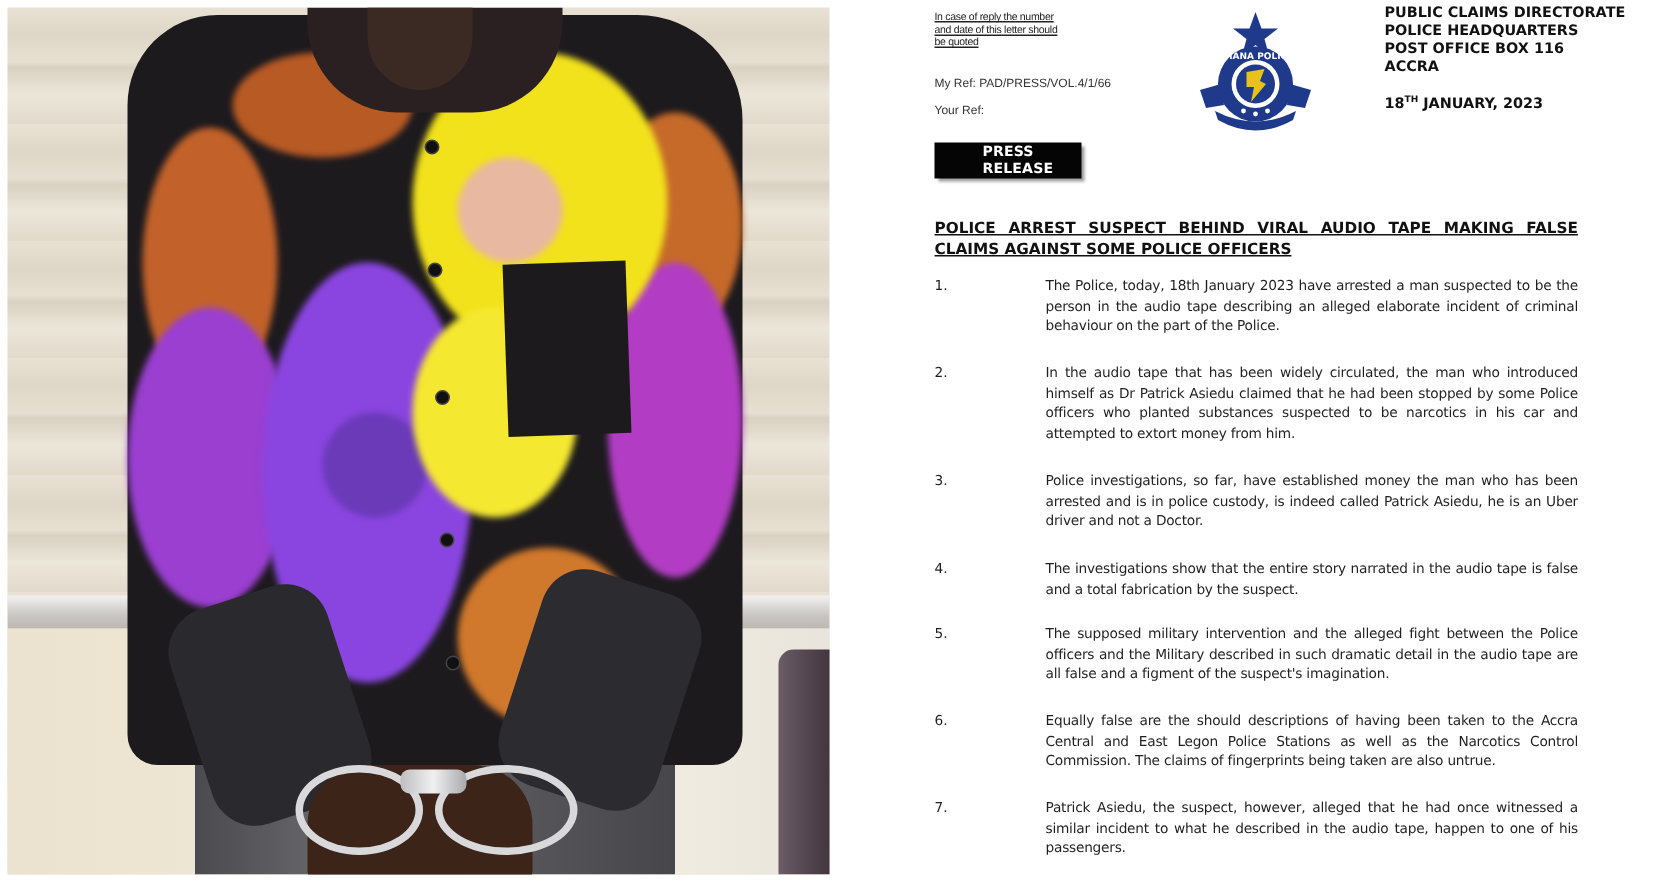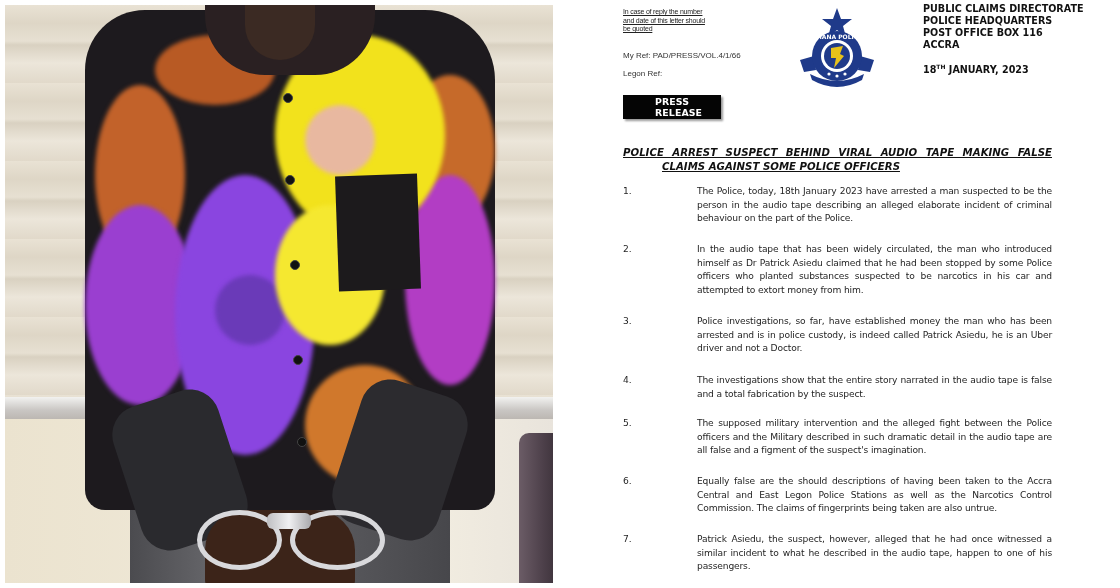--- a/index.html
+++ b/index.html
@@ -74,23 +74,23 @@
       font-family: "DejaVu Sans", sans-serif; font-weight: bold; font-size: 9.6px; color: #111; white-space: nowrap; }
     .date sup { font-size: 6px; vertical-align: 4px; }
 
     .press-badge { position: absolute; left: 63px; top: 95px; width: 98px; height: 24px;
       background: #050505; color: #fff; box-shadow: 2px 2px 2px #9a9a9a;
       font-family: "DejaVu Sans", sans-serif; font-weight: bold; font-size: 9.4px;
       display: flex; align-items: center; justify-content: center; letter-spacing: 0.1px; padding-left: 32px; }
 
     .headline { position: absolute; left: 63px; top: 146px; width: 429px;
       font-family: "DejaVu Sans", sans-serif; font-weight: bold; font-size: 10.2px; line-height: 14px;
-      text-decoration: underline; text-align: justify; text-align-last: left; color: #111; font-style: italic; }
+      text-decoration: underline; text-align: justify; text-align-last: left; color: #111; }
     .headline .l1 { display: block; text-align: justify; text-align-last: justify; }
-    .headline .l2 { display: block; margin-left: 39px; }
+    .headline .l2 { display: block; }
 
     .para { position: absolute; left: 63px; width: 429px; display: flex;
       font-family: "DejaVu Sans", sans-serif; font-size: 9.15px; line-height: 13.6px; color: #1f1f1f; }
     .para .num { width: 34px; flex: 0 0 34px; }
     .para .txt { flex: 1; text-align: justify; letter-spacing: -0.15px; margin-left: 40px; }
   </style>
 </head>
 <body>
 
 <div class="photo">
@@ -123,21 +123,21 @@
   <div class="hands"></div>
   <div class="cuff cuff-l"></div>
   <div class="cuff cuff-r"></div>
   <div class="chain"></div>
 </div>
 
 <div class="doc">
 
   <div class="reply-note">In case of reply the number and date of this letter should be quoted</div>
   <div class="myref">My Ref: PAD/PRESS/VOL.4/1/66</div>
-  <div class="yourref">Legon Ref:</div>
+  <div class="yourref">Your Ref:</div>
 
   <div class="crest">
     <svg width="82" height="86" viewBox="0 0 82 86">
 
       <polygon points="41,2 45,13 56,13 47,20 50,31 41,24 32,31 35,20 26,13 37,13" fill="#1f3a8a"></polygon>
 
       <path d="M4,54 L18,50 L20,64 L8,66 Z" fill="#1f3a8a"></path>
       <path d="M78,54 L64,50 L62,64 L74,66 Z" fill="#1f3a8a"></path>
 
       <circle cx="41" cy="50" r="25" fill="#1f3a8a"></circle>

